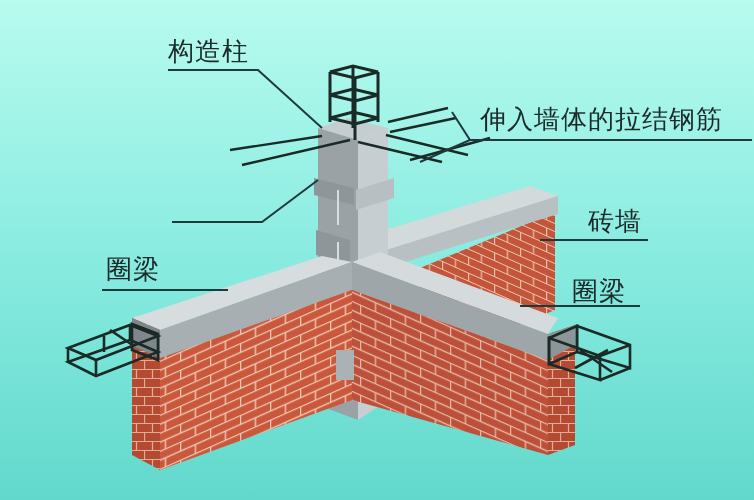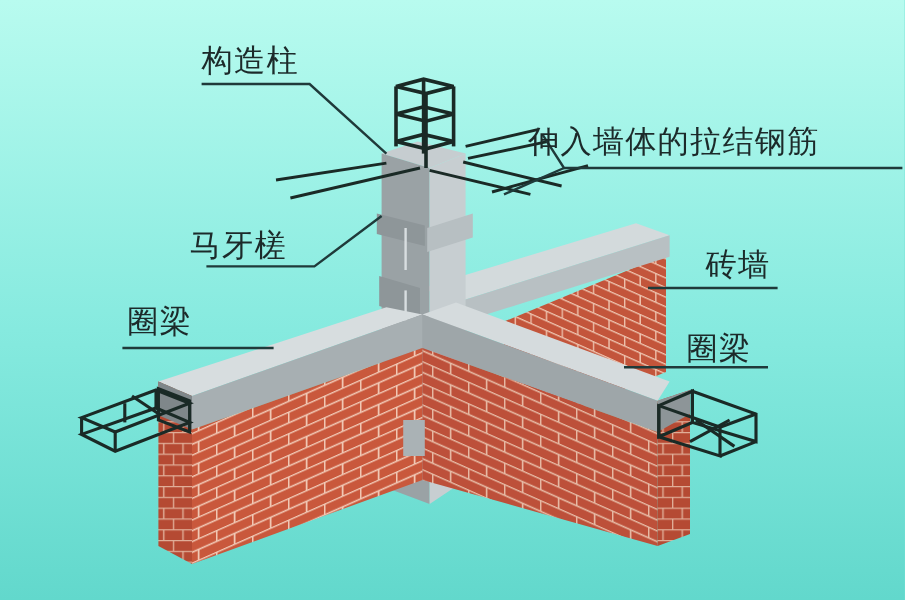--- a/index.html
+++ b/index.html
@@ -121,18 +121,17 @@
       <polyline points="752,140 470,140 452,112"></polyline>
       <line x1="470" y1="140" x2="420" y2="162"></line>
       <polyline points="172,222 262,222 318,180"></polyline>
       <line x1="102" y1="290" x2="228" y2="290"></line>
       <line x1="540" y1="240" x2="648" y2="240"></line>
       <line x1="520" y1="306" x2="640" y2="306"></line>
     </g>
   </svg>
 
   <span class="lbl" style="left:168px;top:38px;">构造柱</span>
-  <span class="lbl" style="left:440px;top:106px;">伸入墙体的拉结钢筋</span>
-  <span class="lbl" style="left:158px;top:192px;">马牙槎</span>
+  <span class="lbl" style="left:480px;top:106px;">伸入墙体的拉结钢筋</span>
   <span class="lbl" style="left:106px;top:256px;">圈梁</span>
   <span class="lbl" style="left:588px;top:208px;">砖墙</span>
   <span class="lbl" style="left:572px;top:278px;">圈梁</span>
 </div>
 
 </body></html>

